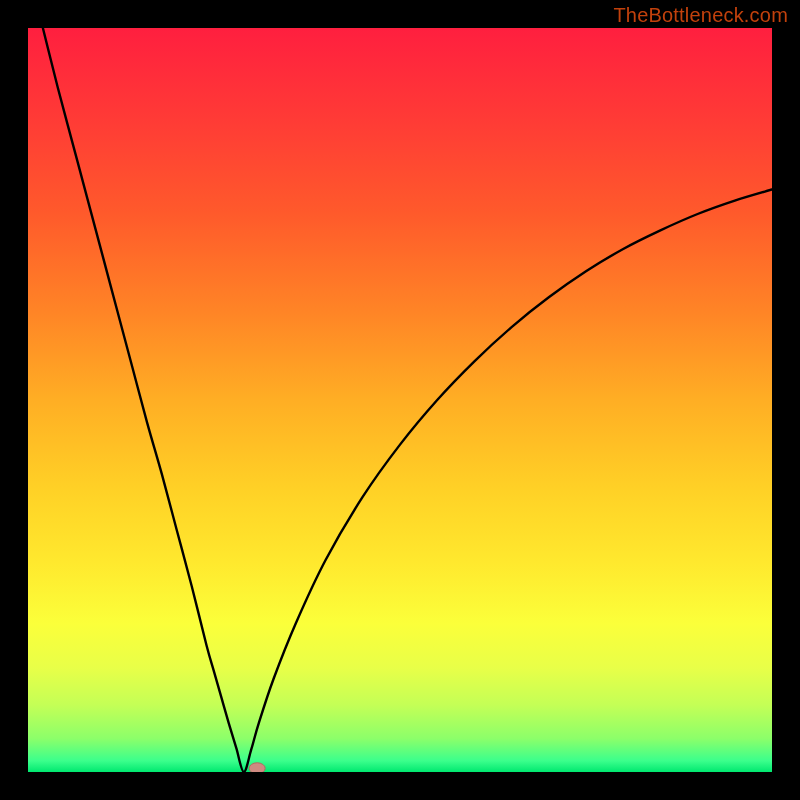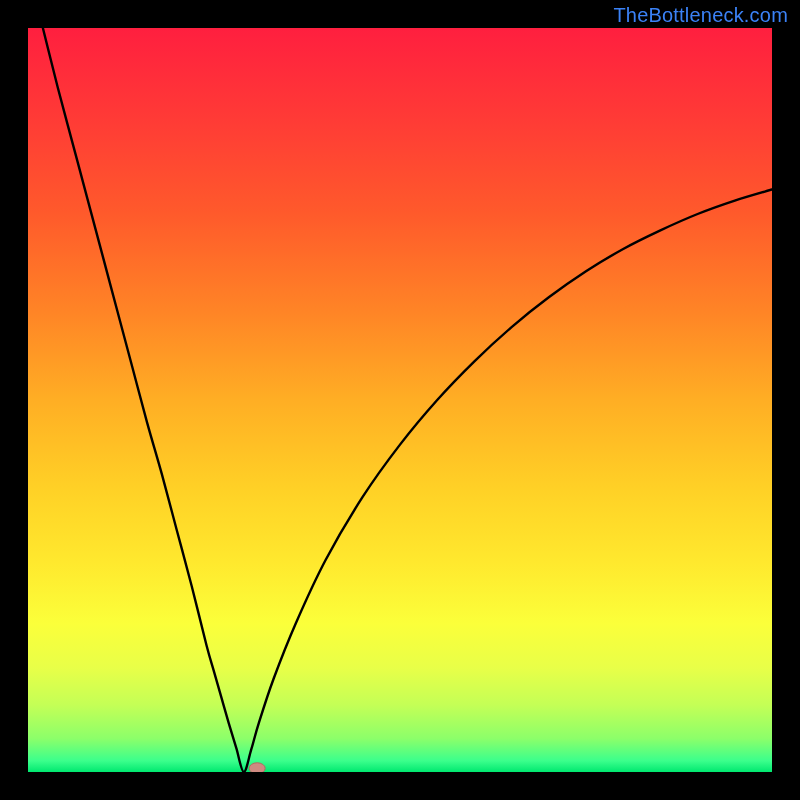--- a/index.html
+++ b/index.html
@@ -23,21 +23,21 @@
     position: absolute;
     left: 0;
     top: 0;
     width: 744px;
     height: 744px;
   }
   .watermark {
     position: absolute;
     top: 4px;
     right: 12px;
-    color: #3b82f6;
+    color: #c2410c;
     font-size: 20px;
     letter-spacing: 0.2px;
     user-select: none;
   }
   svg {
     position: absolute;
     left: 0;
     top: 0;
   }
 </style>

